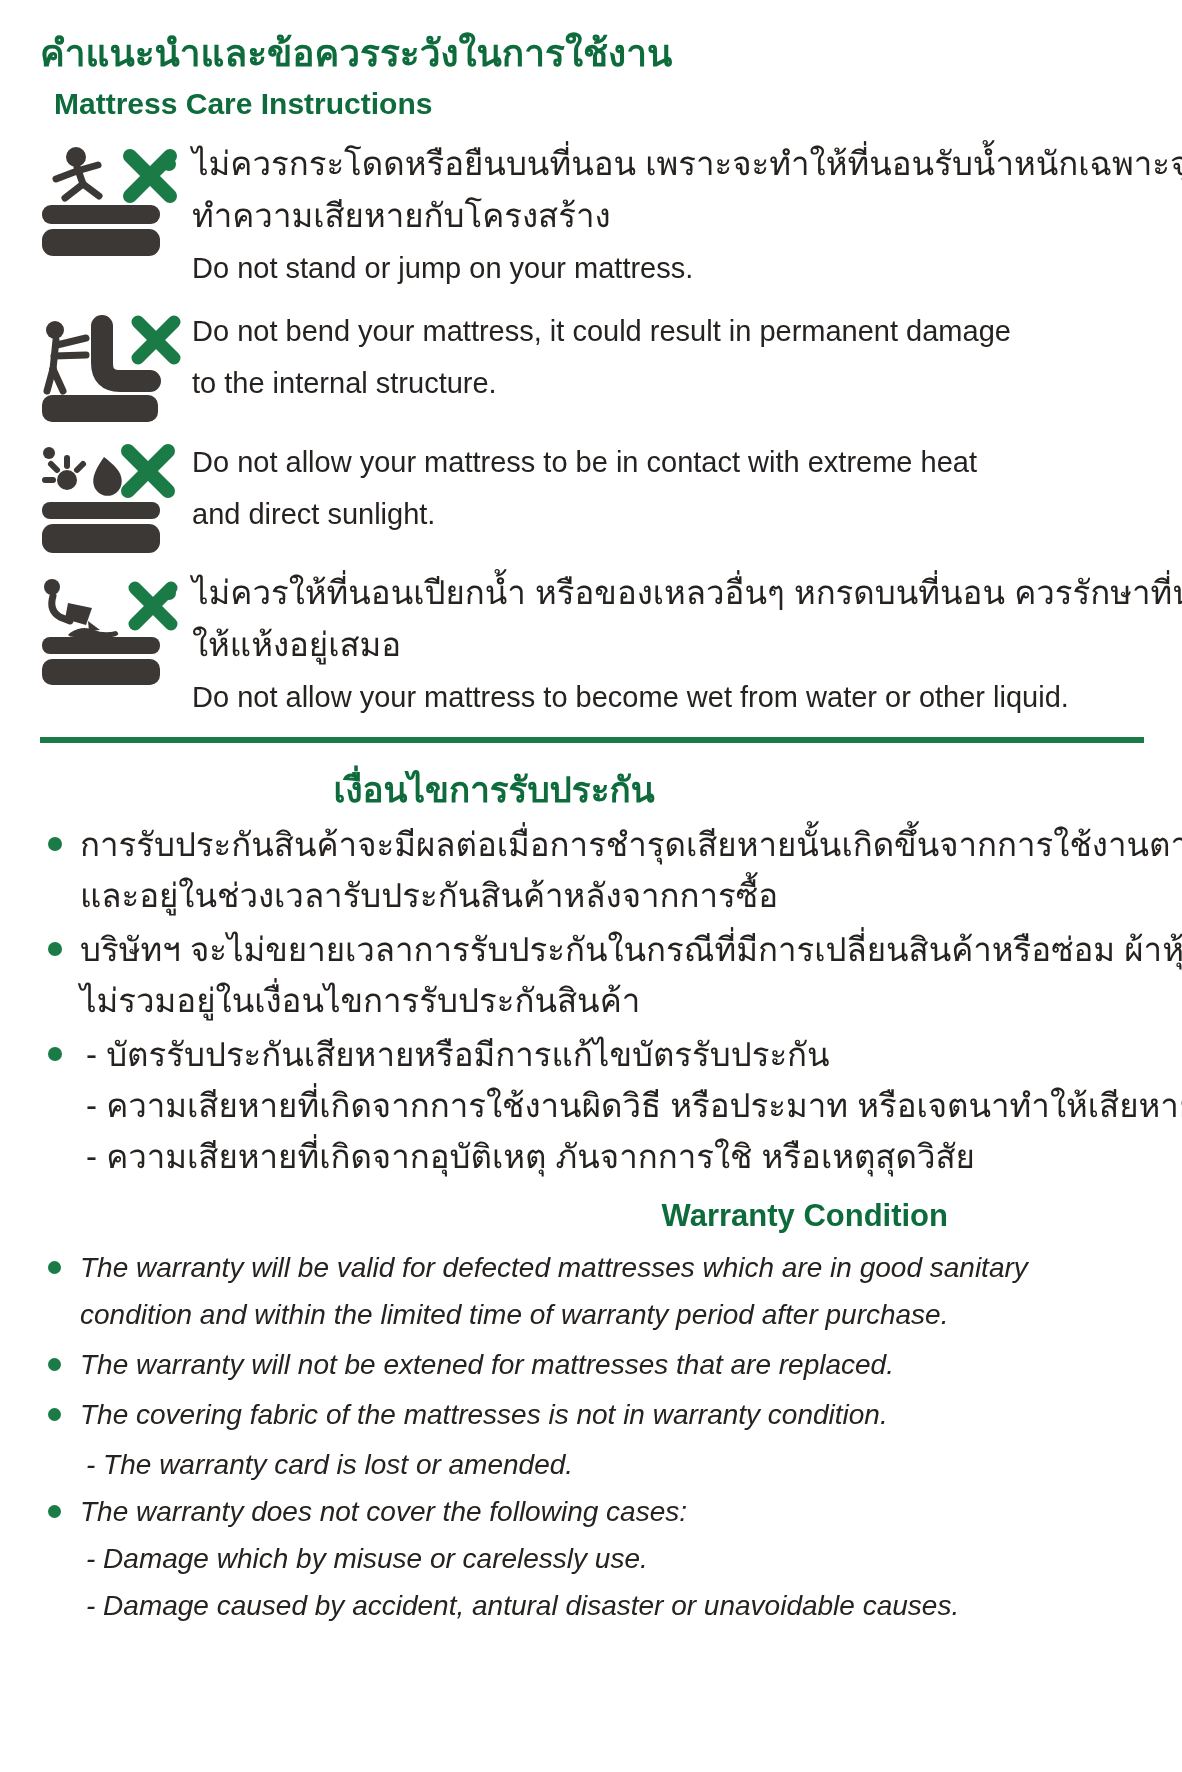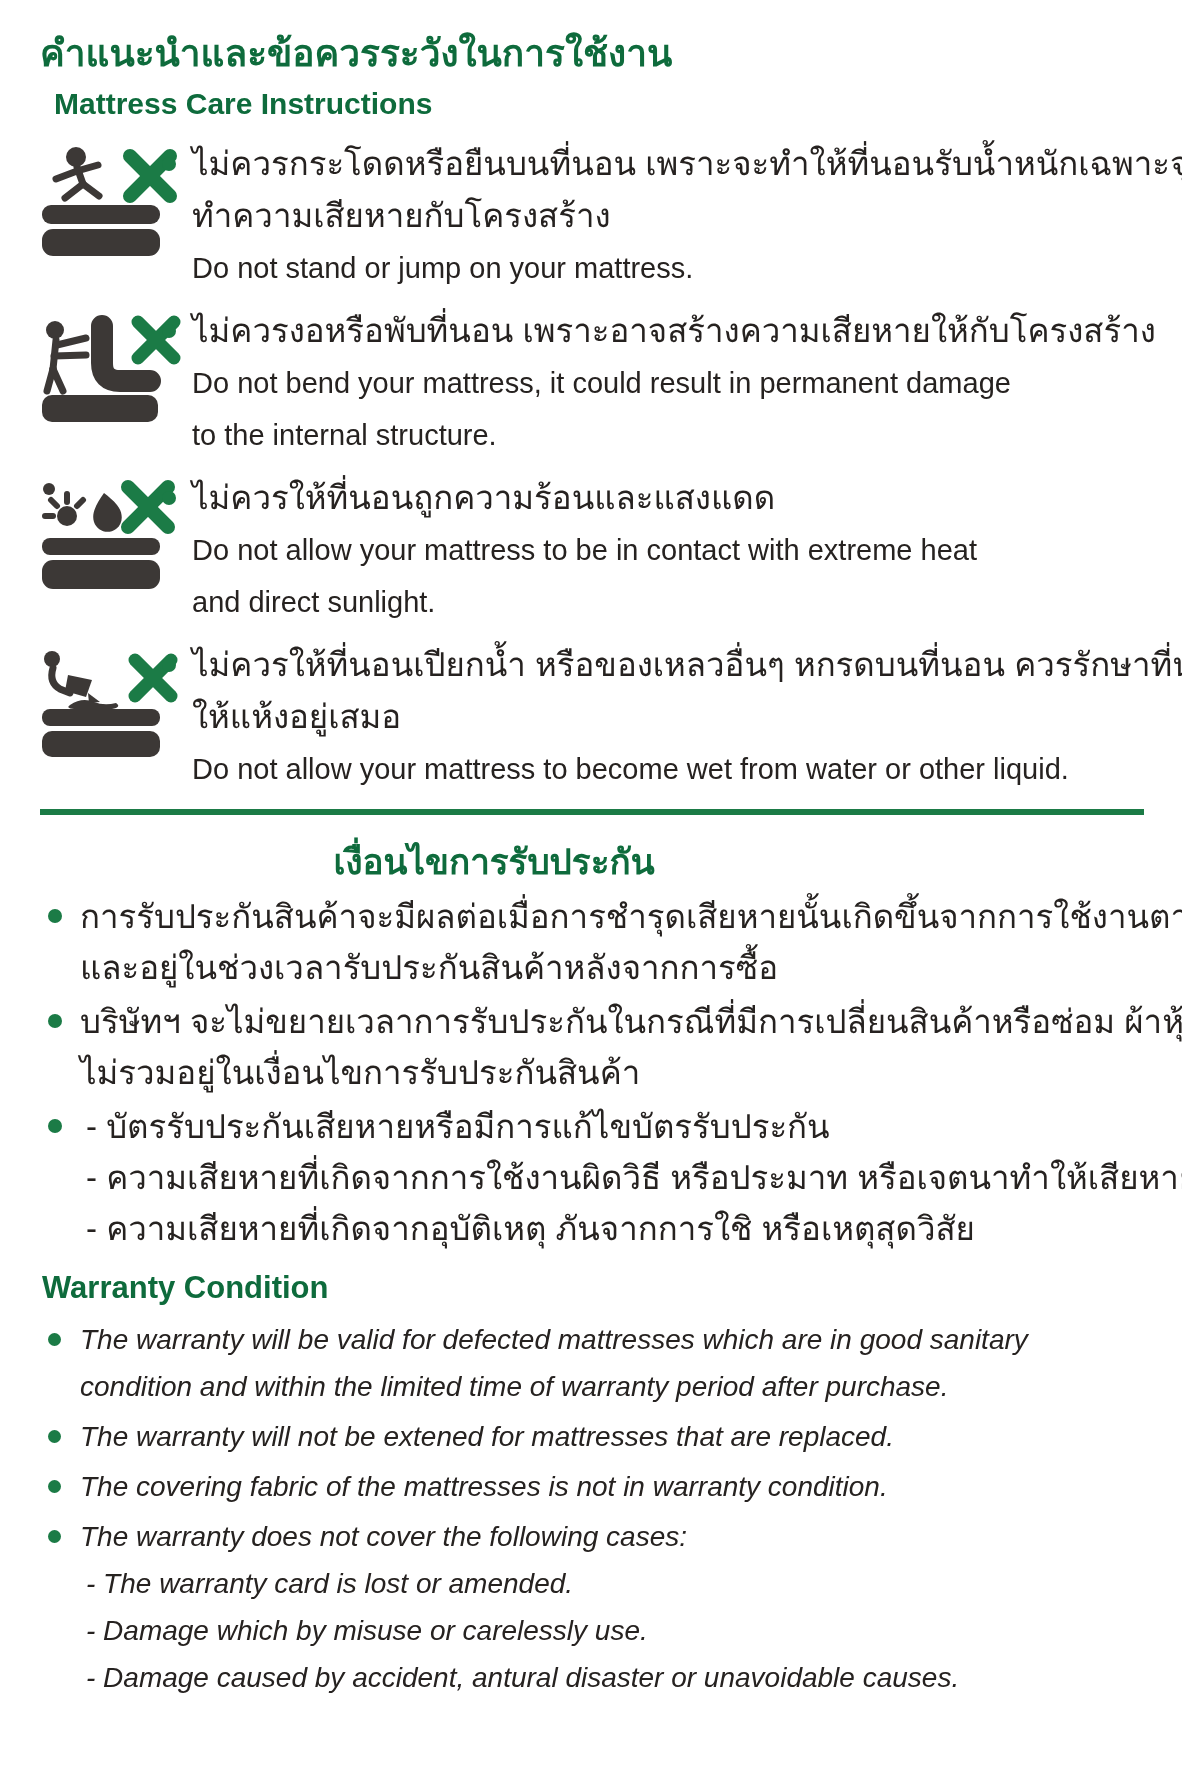--- a/index.html
+++ b/index.html
@@ -21,21 +21,21 @@
   .care-list{margin-top:14px;}
   .care-item{display:flex;margin-bottom:11px;}
   .care-icon{flex:0 0 152px;width:152px;padding-top:8px;}
   .care-icon svg{display:block;}
   .care-text{position:relative;}
   .thai-line{font-size:33px;line-height:52px;white-space:nowrap;position:relative;}
   .eng-line{font-size:29px;line-height:52px;white-space:nowrap;}
   .dot{position:absolute;left:-30px;top:19px;width:14px;height:14px;border-radius:50%;background:var(--mark-green);}
   .divider{height:6px;background:var(--mark-green);border:none;margin:14px 0 0 0;width:1104px;}
   .sect-heading-thai{color:var(--heading-green);font-weight:bold;font-size:35px;line-height:46px;margin-top:24px;white-space:nowrap;text-align:center;}
-  .sect-heading-eng{color:var(--heading-green);font-weight:bold;font-size:31px;line-height:44px;margin-top:12px;margin-left:2px;white-space:nowrap;}
+  .sect-heading-eng{color:var(--heading-green);font-weight:bold;font-size:31px;line-height:44px;margin-top:12px;margin-left:2px;white-space:nowrap;text-align:right;}
   .w-bullets{margin-top:6px;}
   .w-bullet{position:relative;margin-left:40px;margin-bottom:3px;}
   .w-bullet .dot{left:-32px;top:18px;}
   .w-line-thai{font-size:33px;line-height:51px;white-space:nowrap;position:relative;}
   .w-line-eng{font-size:28px;line-height:47px;white-space:nowrap;position:relative;font-style:italic;}
   .w-bullet-eng .dot{width:13px;height:13px;top:17px;}
   .sub-line{margin-left:6px;}
   .icon-dark{fill:var(--icon-color);}
   .icon-dark-stroke{stroke:var(--icon-color);fill:none;}
   .icon-x{stroke:var(--mark-green);fill:none;}
@@ -91,24 +91,20 @@
           </g>
           <path class="icon-dark-stroke" stroke-width="22" stroke-linecap="round" stroke-linejoin="round" d="M62 13 L62 50 Q62 68 80 68 L110 68"></path>
           <g class="icon-x" stroke-width="13" stroke-linecap="round">
             <path d="M98 9 L134 45"></path>
             <path d="M134 9 L98 45"></path>
           </g>
           <rect class="icon-dark" x="2" y="82" width="116" height="27" rx="10"></rect>
         </svg>
       </div>
       <div class="care-text">
-        <div class="thai-line">
-          <span class="dot"></span>
-          <span>ไม่ควรงอหรือพับที่นอน เพราะอาจสร้างความเสียหายให้กับโครงสร้าง</span>
-        </div>
         <div class="eng-line">Do not bend your mattress, it could result in permanent damage</div>
         <div class="eng-line">to the internal structure.</div>
       </div>
     </div>
 
     <div class="care-item">
       <div class="care-icon">
         <svg width="150" height="112" viewBox="0 0 150 112">
           <circle class="icon-dark" cx="9" cy="9" r="6"></circle>
           <circle class="icon-dark" cx="27" cy="36" r="10"></circle>
@@ -121,24 +117,20 @@
           <path class="icon-dark" d="M64 13 C57 23 51 33 54 42 C57 51 68 55 76 49 C84 43 83 32 77 25 C73 20 69 17 64 13 Z"></path>
           <g class="icon-x" stroke-width="14" stroke-linecap="round">
             <path d="M88 7 L128 47"></path>
             <path d="M128 7 L88 47"></path>
           </g>
           <rect class="icon-dark" x="2" y="58" width="118" height="17" rx="8"></rect>
           <rect class="icon-dark" x="2" y="80" width="118" height="29" rx="11"></rect>
         </svg>
       </div>
       <div class="care-text">
-        <div class="thai-line">
-          <span class="dot"></span>
-          <span>ไม่ควรให้ที่นอนถูกความร้อนและแสงแดด</span>
-        </div>
         <div class="eng-line">Do not allow your mattress to be in contact with extreme heat</div>
         <div class="eng-line">and direct sunlight.</div>
       </div>
     </div>
 
     <div class="care-item">
       <div class="care-icon">
         <svg width="150" height="112" viewBox="0 0 150 112">
           <circle class="icon-dark" cx="12" cy="12" r="8"></circle>
           <path class="icon-dark-stroke" stroke-width="7" stroke-linecap="round" d="M13 21 C10 31 13 38 20 42 L30 46"></path>
@@ -218,24 +210,24 @@
     </div>
 
     <div class="w-bullet w-bullet-eng">
       <div class="w-line-eng">
         <span class="dot"></span>
         <span>The covering fabric of the mattresses is not in warranty condition.</span>
       </div>
     </div>
 
     <div class="w-bullet w-bullet-eng">
+      <div class="w-line-eng sub-line">- The warranty card is lost or amended.</div>
       <div class="w-line-eng">
         <span class="dot"></span>
         <span>The warranty does not cover the following cases:</span>
       </div>
-      <div class="w-line-eng sub-line">- The warranty card is lost or amended.</div>
       <div class="w-line-eng sub-line">- Damage which by misuse or carelessly use.</div>
       <div class="w-line-eng sub-line">- Damage caused by accident, antural disaster or unavoidable causes.</div>
     </div>
 
   </div>
 
 </div>
 
 </body></html>

